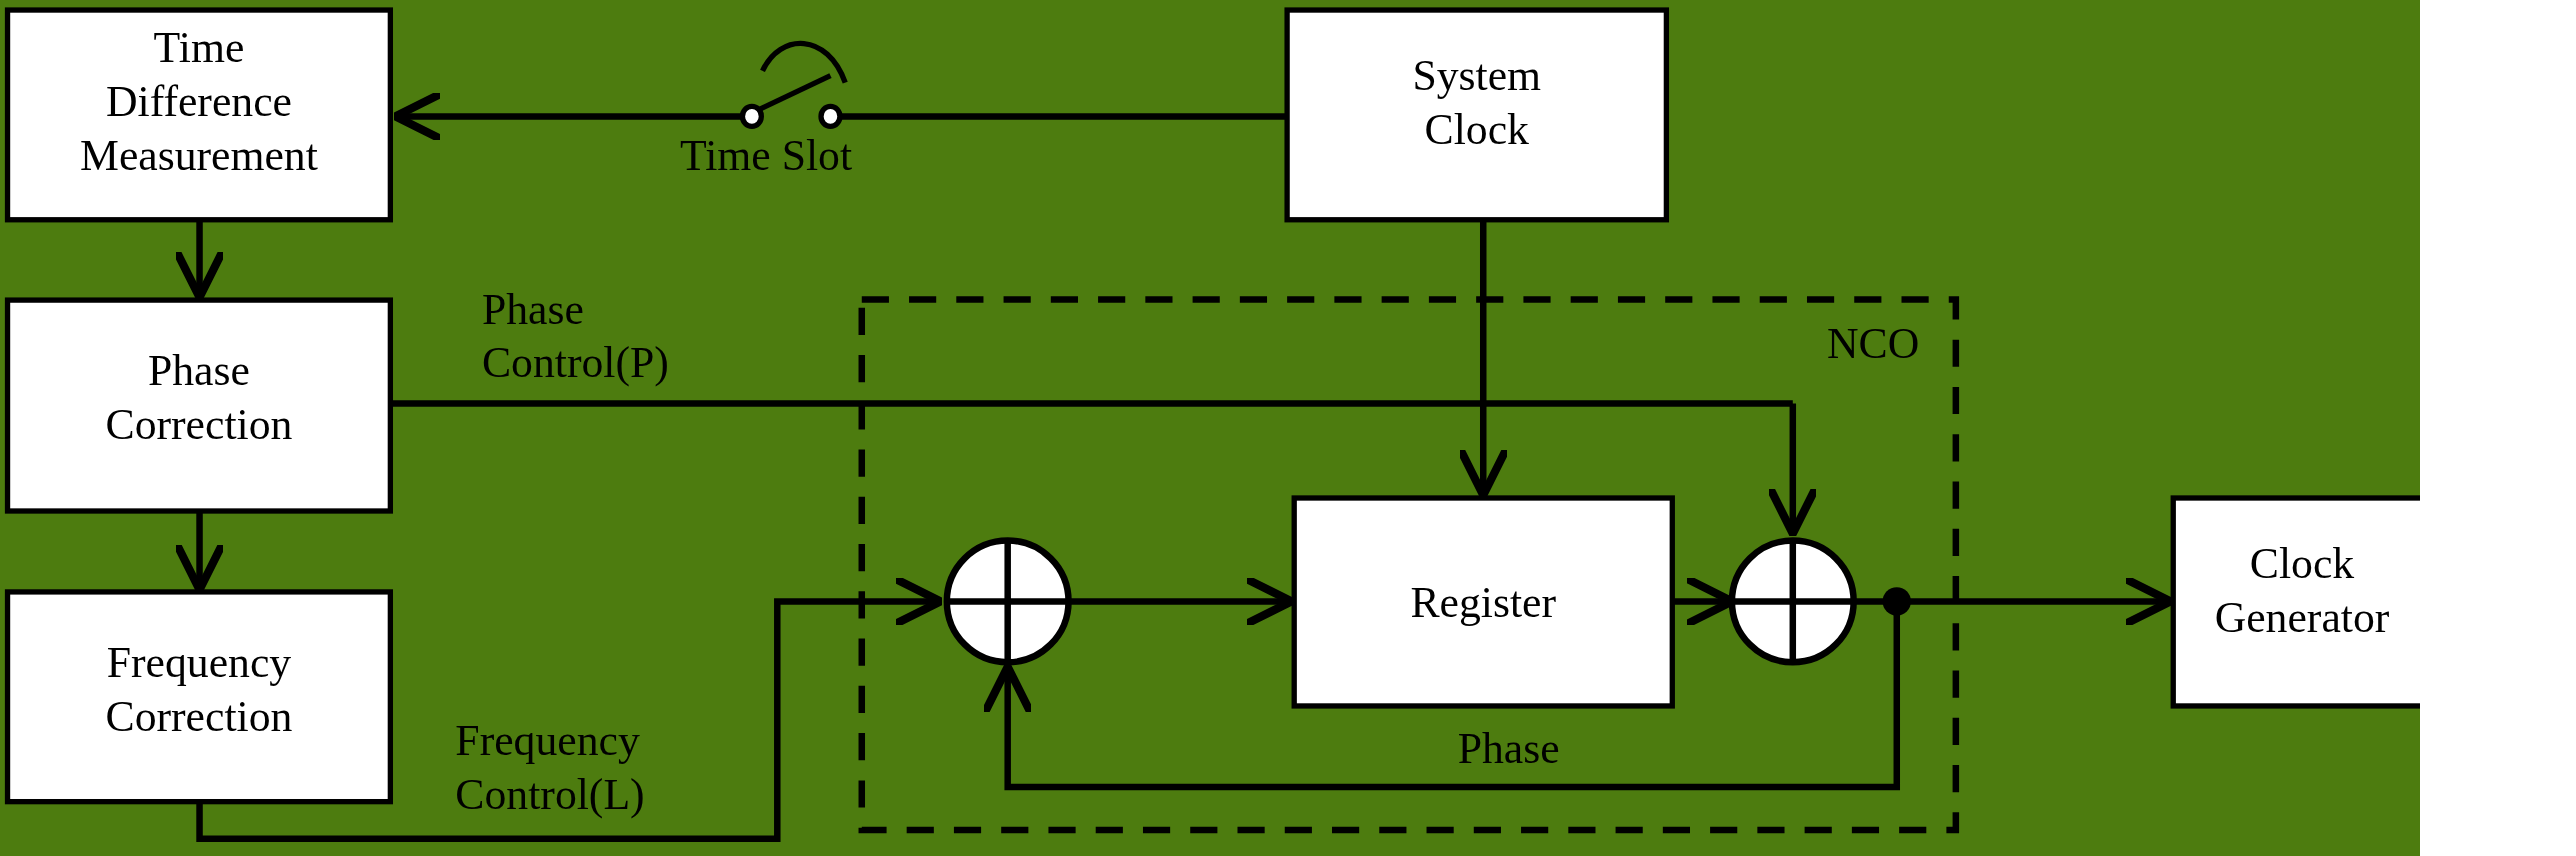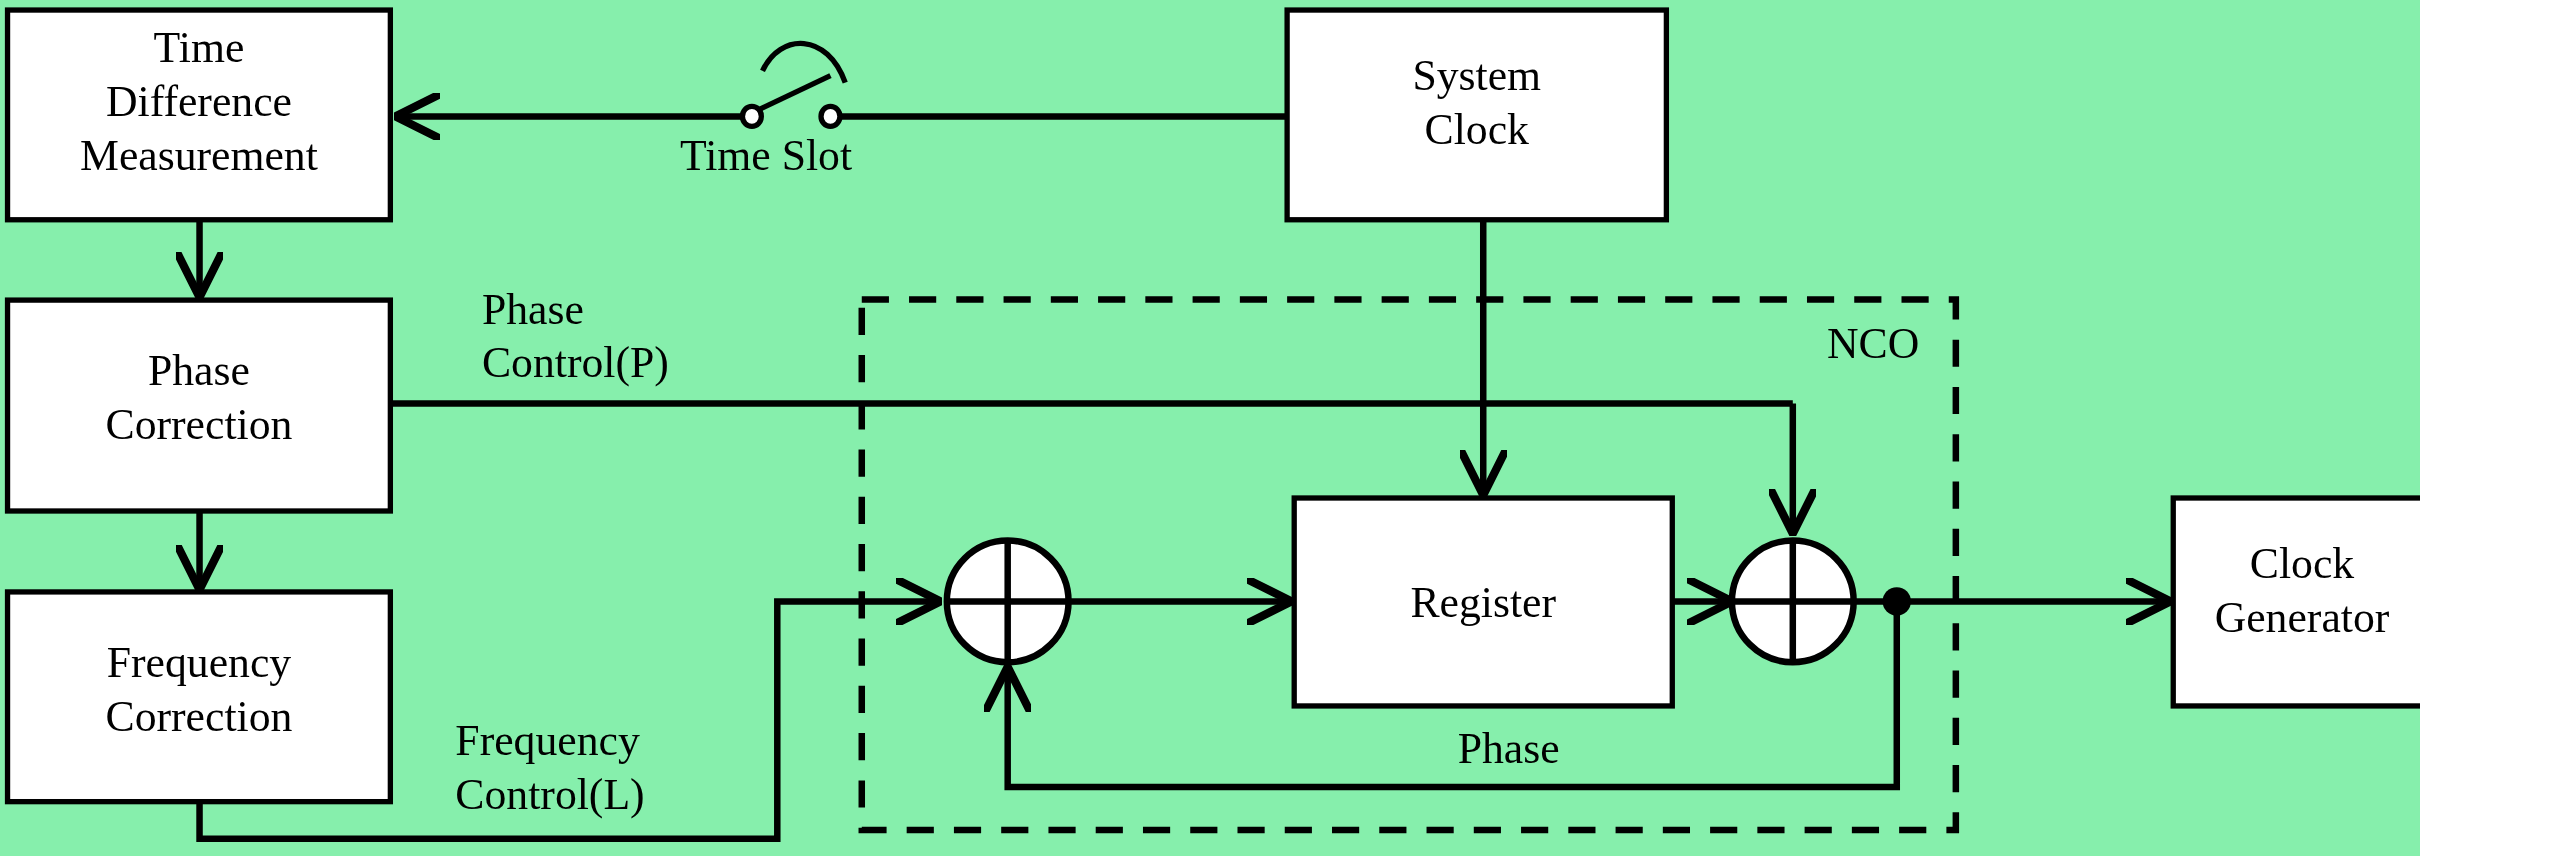--- a/index.html
+++ b/index.html
@@ -1,17 +1,17 @@
 <!DOCTYPE html>
 <html style="font-size:9.5px"><head>
 <meta charset="utf-8">
 <style>
   html,body{margin:0;padding:0;background:#ffffff;}
   body{font-family:"Liberation Serif","DejaVu Serif",serif;}
-  #stage{position:relative;width:2420px;height:856px;background:#86efac;overflow:hidden;}
+  #stage{position:relative;width:2420px;height:856px;background:#4d7c0f;overflow:hidden;}
   svg#diagram{position:absolute;left:0;top:0;width:2576px;height:856px;display:block;}
   .blk-txt{font-family:"Liberation Serif","DejaVu Serif",serif;fill:#000;text-anchor:middle;}
   .lbl-txt{font-family:"Liberation Serif","DejaVu Serif",serif;fill:#000;}
   .box{fill:#ffffff;stroke:#000000;stroke-width:9;}
   .wire{stroke:#000000;stroke-width:11;fill:none;stroke-linecap:butt;}
   .wire-thin{stroke:#000000;stroke-width:9;fill:none;}
   .sum{fill:#ffffff;stroke:#000000;stroke-width:11;}
   .sumcross{stroke:#000000;stroke-width:11;fill:none;}
   .dash{fill:none;stroke:#000000;stroke-width:11;stroke-dasharray:46 34;}
   .dot{fill:#000000;}

